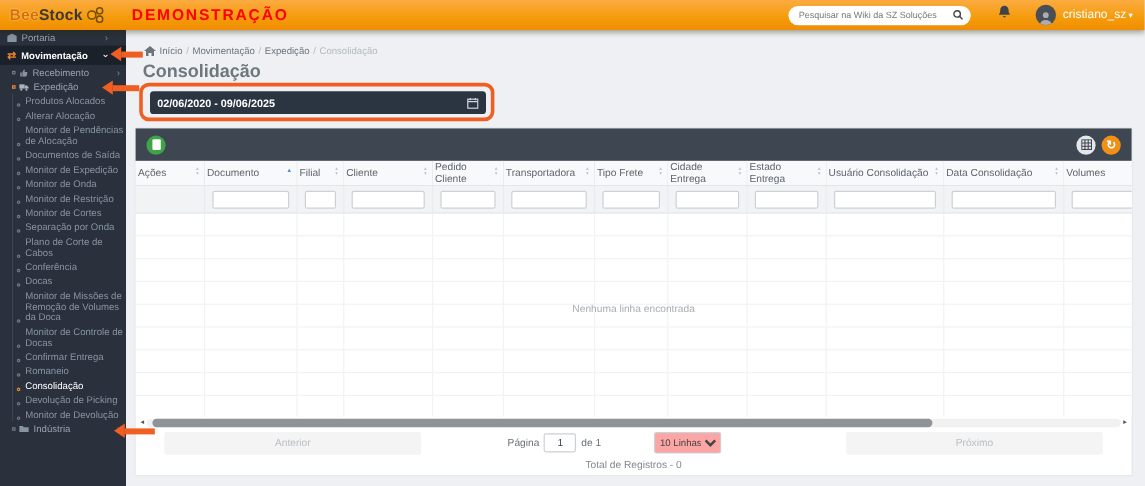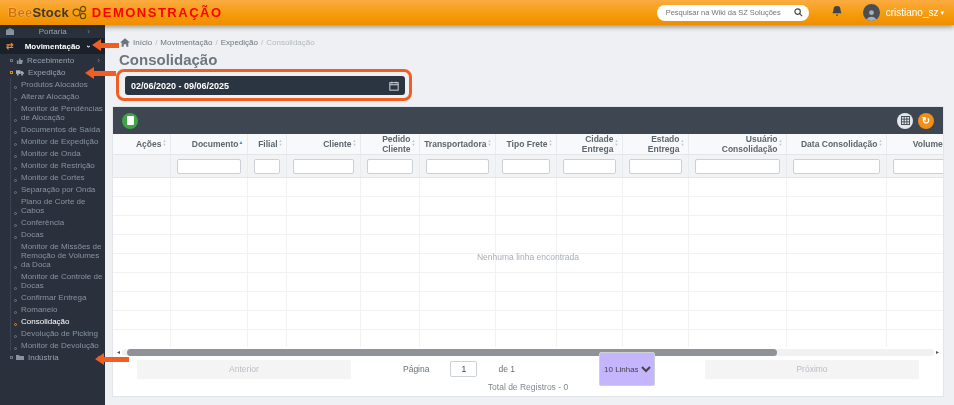--- a/index.html
+++ b/index.html
@@ -6,35 +6,35 @@
   html,body { width:954px; height:405px; overflow:hidden; font-family:"Liberation Sans",sans-serif; background:#eef0f3; position:relative; }
 
   
   .topbar { position:absolute; top:0; left:0; width:954px; height:25px;
     background:linear-gradient(#fbab41,#f59b0a 60%,#ef8d00);
     display:flex; align-items:center; z-index:30; box-shadow:0 2px 5px rgba(40,30,0,.45); }
   .logo { display:flex; margin-left:8px; font-size:13px; font-weight:bold; letter-spacing:.2px; }
   .logo .bee { color:#d86e00; text-shadow:0 0 1px #fff; }
   .logo .stock { color:#3c3732; }
   .logo svg { margin-left:2px; }
-  .demo { color:#f00; font-weight:bold; font-size:13px; letter-spacing:1.5px; margin-left:4px; }
+  .demo { color:#f00; font-weight:bold; font-size:13px; letter-spacing:1.5px; margin-left:22px; }
   .search { margin-left:auto; width:152px; height:16px; background:#fff; border-radius:9px;
     display:flex; align-items:center; padding:0 6px 0 9px; }
   .search input { flex:1; border:none; outline:none; background:transparent; font-size:7.5px; color:#777;
     font-family:"Liberation Sans",sans-serif; min-width:0; }
   .bellwrap { margin-left:22px; }
   .avatar { width:17px; height:17px; border-radius:50%; background:#4a4f55; margin-left:20px;
     display:flex; align-items:flex-end; justify-content:center; overflow:hidden; }
   .uname { color:#fff; font-size:10px; margin:0 2px 0 6px; }
   .i-caret { color:#fff; font-size:7px; margin-right:10px; }
   .i-caret::before { content:"▾"; }
 
   
   .sidebar { position:absolute; top:25px; left:0; width:105px; height:380px; background:#2a313d; z-index:5; overflow:hidden; }
-  .s-top { display:flex; align-items:center; height:13px; padding:0 15px 0 6px; color:#9aa5b1; font-size:8px; cursor:pointer;text-align:center; }
+  .s-top { display:flex; align-items:center; height:13px; padding:0 15px 0 6px; color:#9aa5b1; font-size:8px; cursor:pointer; }
   .s-top.active { background:#1b212b; height:16px; color:#fff; font-weight:bold; }
   .s-ic { margin-right:4px; display:inline-flex; align-items:center; }
   .i-transfer::before { content:"⇄"; color:#e8862d; font-size:9px; }
   .s-lbl { flex:1; white-space:nowrap; overflow:hidden; }
   .chev { font-size:8px; color:#7b8794; }
   .chev::before { content:"›"; display:inline-block; }
   .chev.d::before { transform:rotate(90deg); }
   .s-top.active .chev { color:#fff; }
   .s-sec { display:flex; align-items:center; height:12px; padding:0 5px 0 10px; color:#97a2ae; font-size:8px; cursor:pointer; }
   .sq { width:3px; height:3px; border:1px solid #6e7a87; margin-right:3px; flex:none; }
@@ -66,46 +66,46 @@
   .cbtn.excel { background:#3fa348; }
   .doc { width:7px; height:9px; background:#fff; border-radius:1px; display:block; }
   .tt-right { margin-left:auto; display:flex; gap:5px; }
   .cbtn.gridb { background:#e4e7ea; }
   .cbtn.refreshb { background:#f28f16; color:#fff; font-size:10px; font-weight:bold; }
   .i-refresh::before { content:"↻"; }
 
   .twrap { position:relative; overflow:hidden; flex:none; height:213px; }
   table.grid { border-collapse:collapse; table-layout:fixed; width:843px; }
   tr.hrow th { height:19px; background:#f8f9fa; border-bottom:1px solid #e3e6e9; border-right:1px solid #e9ebee;
-    font-size:8.5px; font-weight:bold; color:#5c666e; position:relative; text-align:right; padding:0 8px 0 2px; }
+    font-size:8.5px; font-weight:normal; color:#5c666e; position:relative; text-align:left; padding:0 8px 0 2px; }
   .sort { position:absolute; right:3px; top:5px; display:inline-flex; flex-direction:column;
     font-size:4px; line-height:4px; color:#c3c8cd; cursor:pointer; }
   .sort::before { content:"▲"; } .sort::after { content:"▼"; }
   .sort.asc { font-size:5px; color:#4a90d9; top:6px; }
   .sort.asc::after { content:""; }
   tr.frow td { height:23px; background:#f2f3f5; border-bottom:1px solid #e3e6e9; border-right:1px solid #e9ebee; }
   .fin { display:block; margin:0 auto; width:calc(100% - 12px); height:15px; border:1px solid #ccd1d6;
     border-radius:2px; outline:none; background:#fff; }
   tbody td { height:19px; border-bottom:1px solid #f0f2f3; border-right:1px solid #f0f2f3; background:#fff; }
   .empty-msg { position:absolute; left:0; right:0; top:118px; text-align:center; font-size:8.5px; color:#a8aeb4; }
 
   .hscroll { height:10px; display:flex; align-items:center; padding:0 2px; flex:none; }
   .sarr { font-size:6px; color:#555; line-height:10px; width:7px; text-align:center; cursor:pointer; }
   .i-al::before { content:"◂"; } .i-ar::before { content:"▸"; }
   .strack { flex:1; height:7px; background:#f1f1f1; border-radius:4px; }
   .sthumb { width:80%; height:7px; margin-left:5px; background:#8f9296; border-radius:4px; cursor:grab; }
 
   .pager { display:flex; align-items:center; height:24px; padding:0 24px; flex:none; }
   .pbtn { width:214px; height:19px; background:#f4f4f5; border:none; border-radius:2px; color:#b9bec3;
     font-size:8.5px; font-family:"Liberation Sans",sans-serif; cursor:pointer; }
-  .pgroup { display:flex; align-items:center; gap:21px; font-size:8.5px; color:#6a7076; margin-left:52px; }
+  .pgroup { display:flex; align-items:center; gap:4px; font-size:8.5px; color:#6a7076; margin-left:72px; }
   .pin { width:27px; height:16px; border:1px solid #ccd1d6; border-radius:2px; text-align:center;
     font-size:8.5px; color:#444; outline:none; }
-  .psel { width:56px; height:34px; font-size:8px; color:#444; border:1px solid #ccd1d6; border-radius:2px;
-    background:#c4b5fd; margin-left:84px; font-family:"Liberation Sans",sans-serif; }
+  .psel { width:56px; height:18px; font-size:8px; color:#444; border:1px solid #ccd1d6; border-radius:2px;
+    background:#fca5a5; margin-left:44px; font-family:"Liberation Sans",sans-serif; }
   .pbtn.next { margin-left:auto; }
   .total { text-align:center; font-size:8.5px; color:#80878e; margin-top:1px; }
 
   
   .ann { position:absolute; z-index:60; pointer-events:none; }
   .ann-arrow { display:flex; align-items:center; height:12px; }
   .ann-arrow::before { content:""; border-top:6px solid transparent; border-bottom:6px solid transparent;
     border-right:9px solid #f05f21; }
   .ann-arrow::after { content:""; flex:1; height:5px; background:#f05f21; }
   .ann-box { border:3px solid #f05f21; border-radius:8px; }

